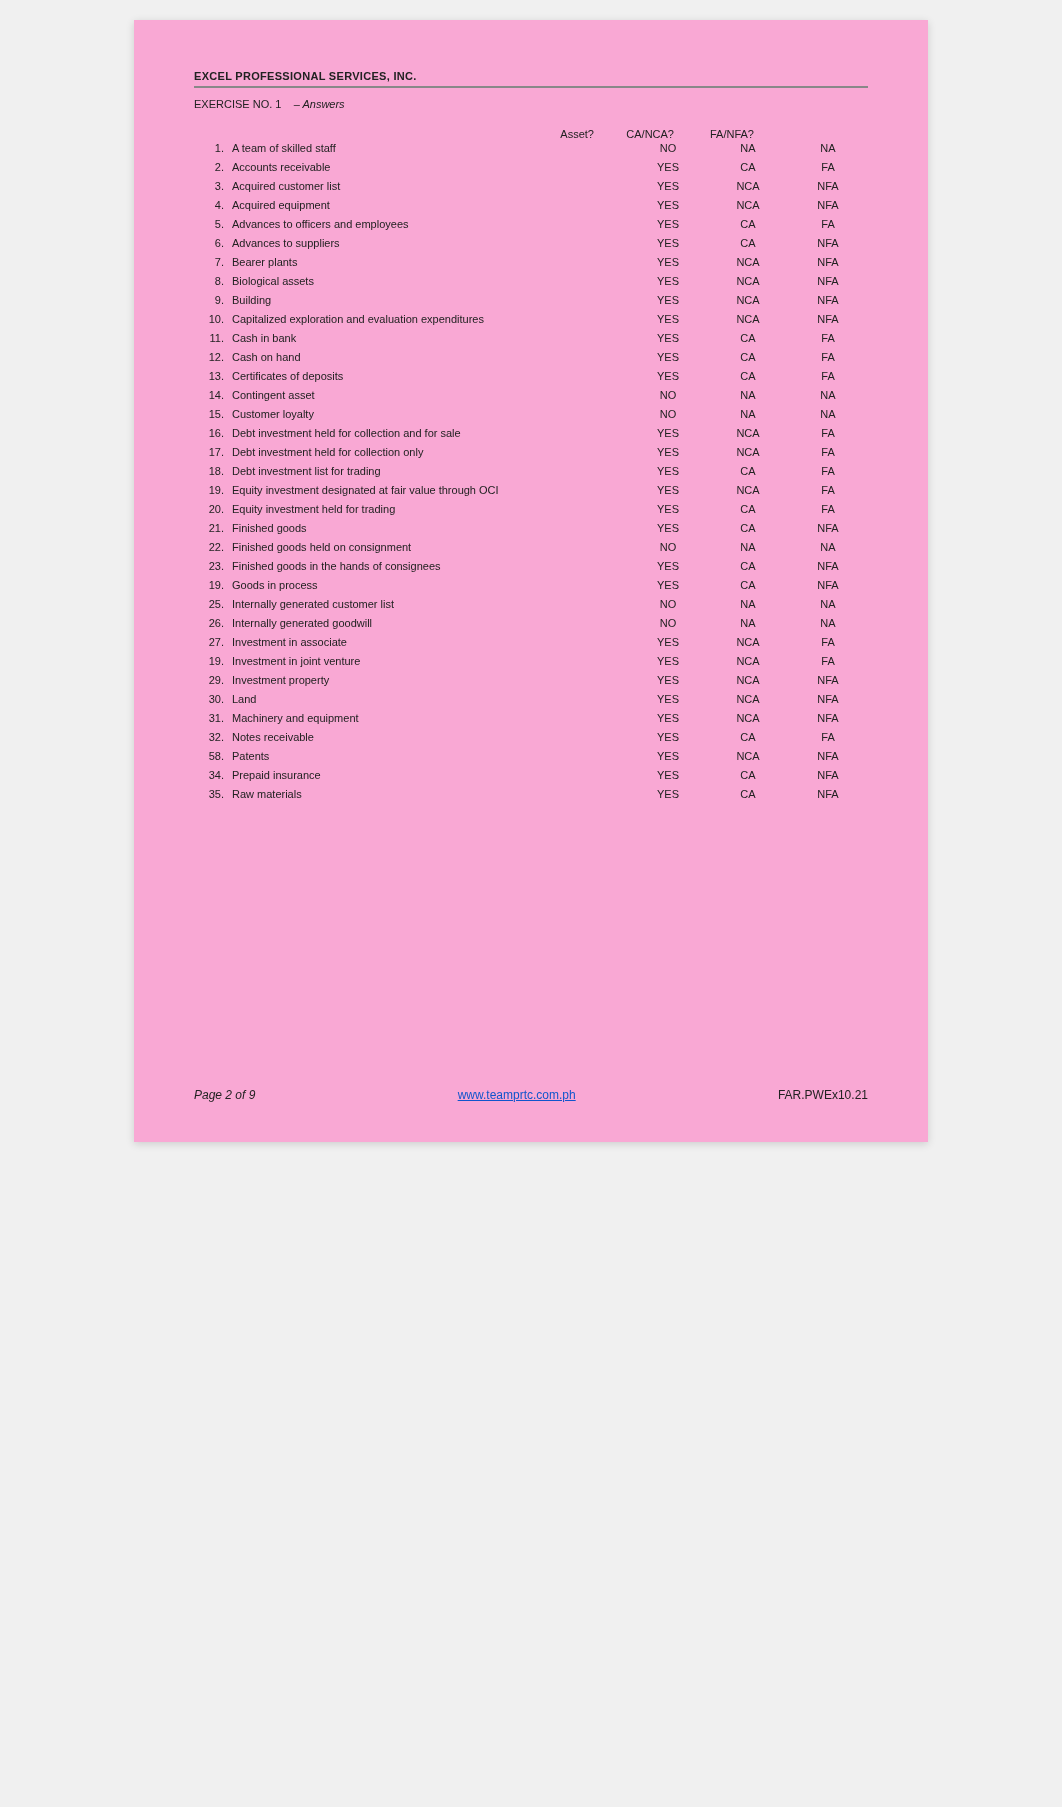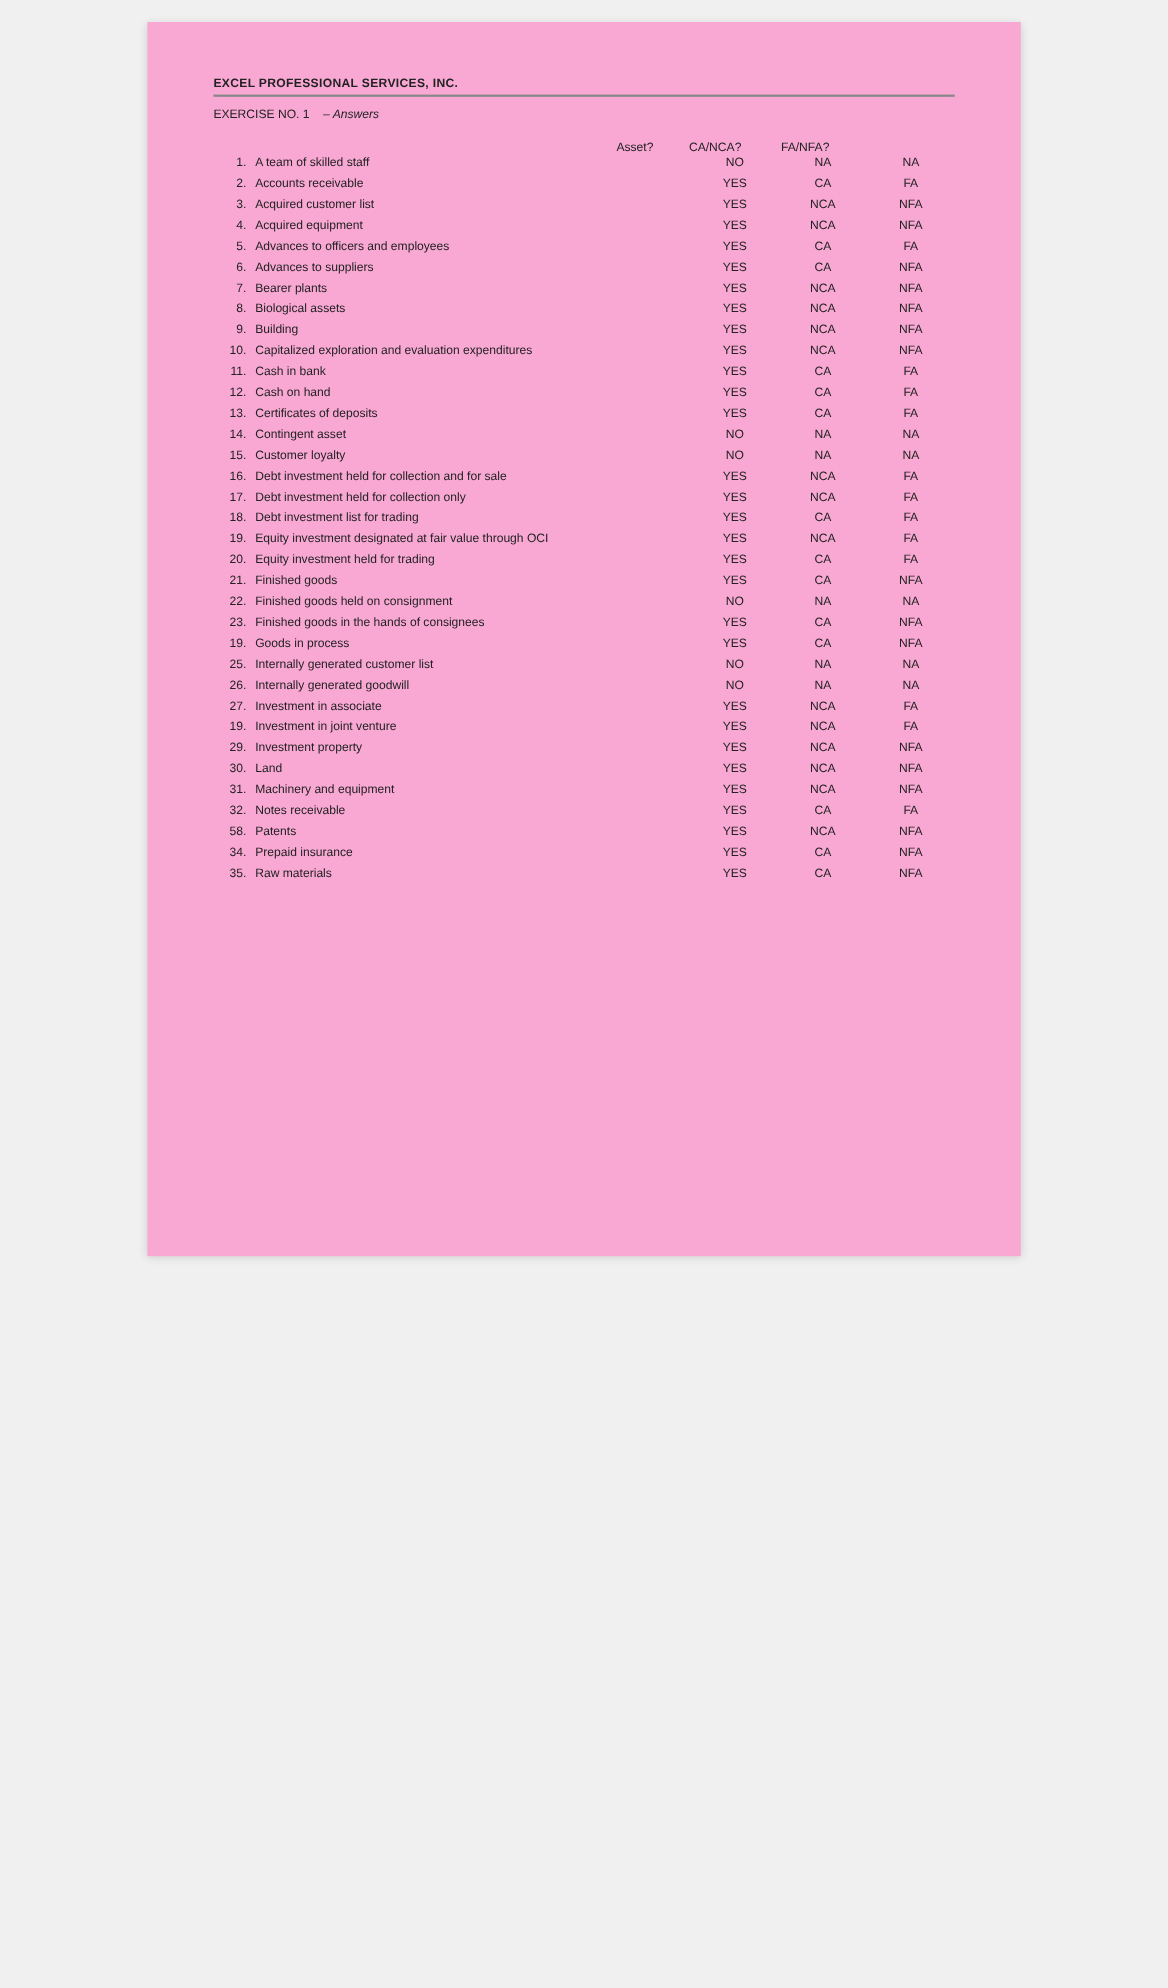--- a/index.html
+++ b/index.html
@@ -444,14 +444,19 @@
       <div class="row-values">
         <span class="row-val">YES</span>
         <span class="row-val">CA</span>
         <span class="row-val">NFA</span>
       </div>
     </div>
       </div>
 
   </div>
 
+  <div class="footer">
+    <div class="footer-left">Page 2 of 9</div>
+    <div class="footer-center">www.teamprtc.com.ph</div>
+    <div class="footer-right">FAR.PWEx10.21</div>
+  </div>
 
 </div>
 
 </body></html>

